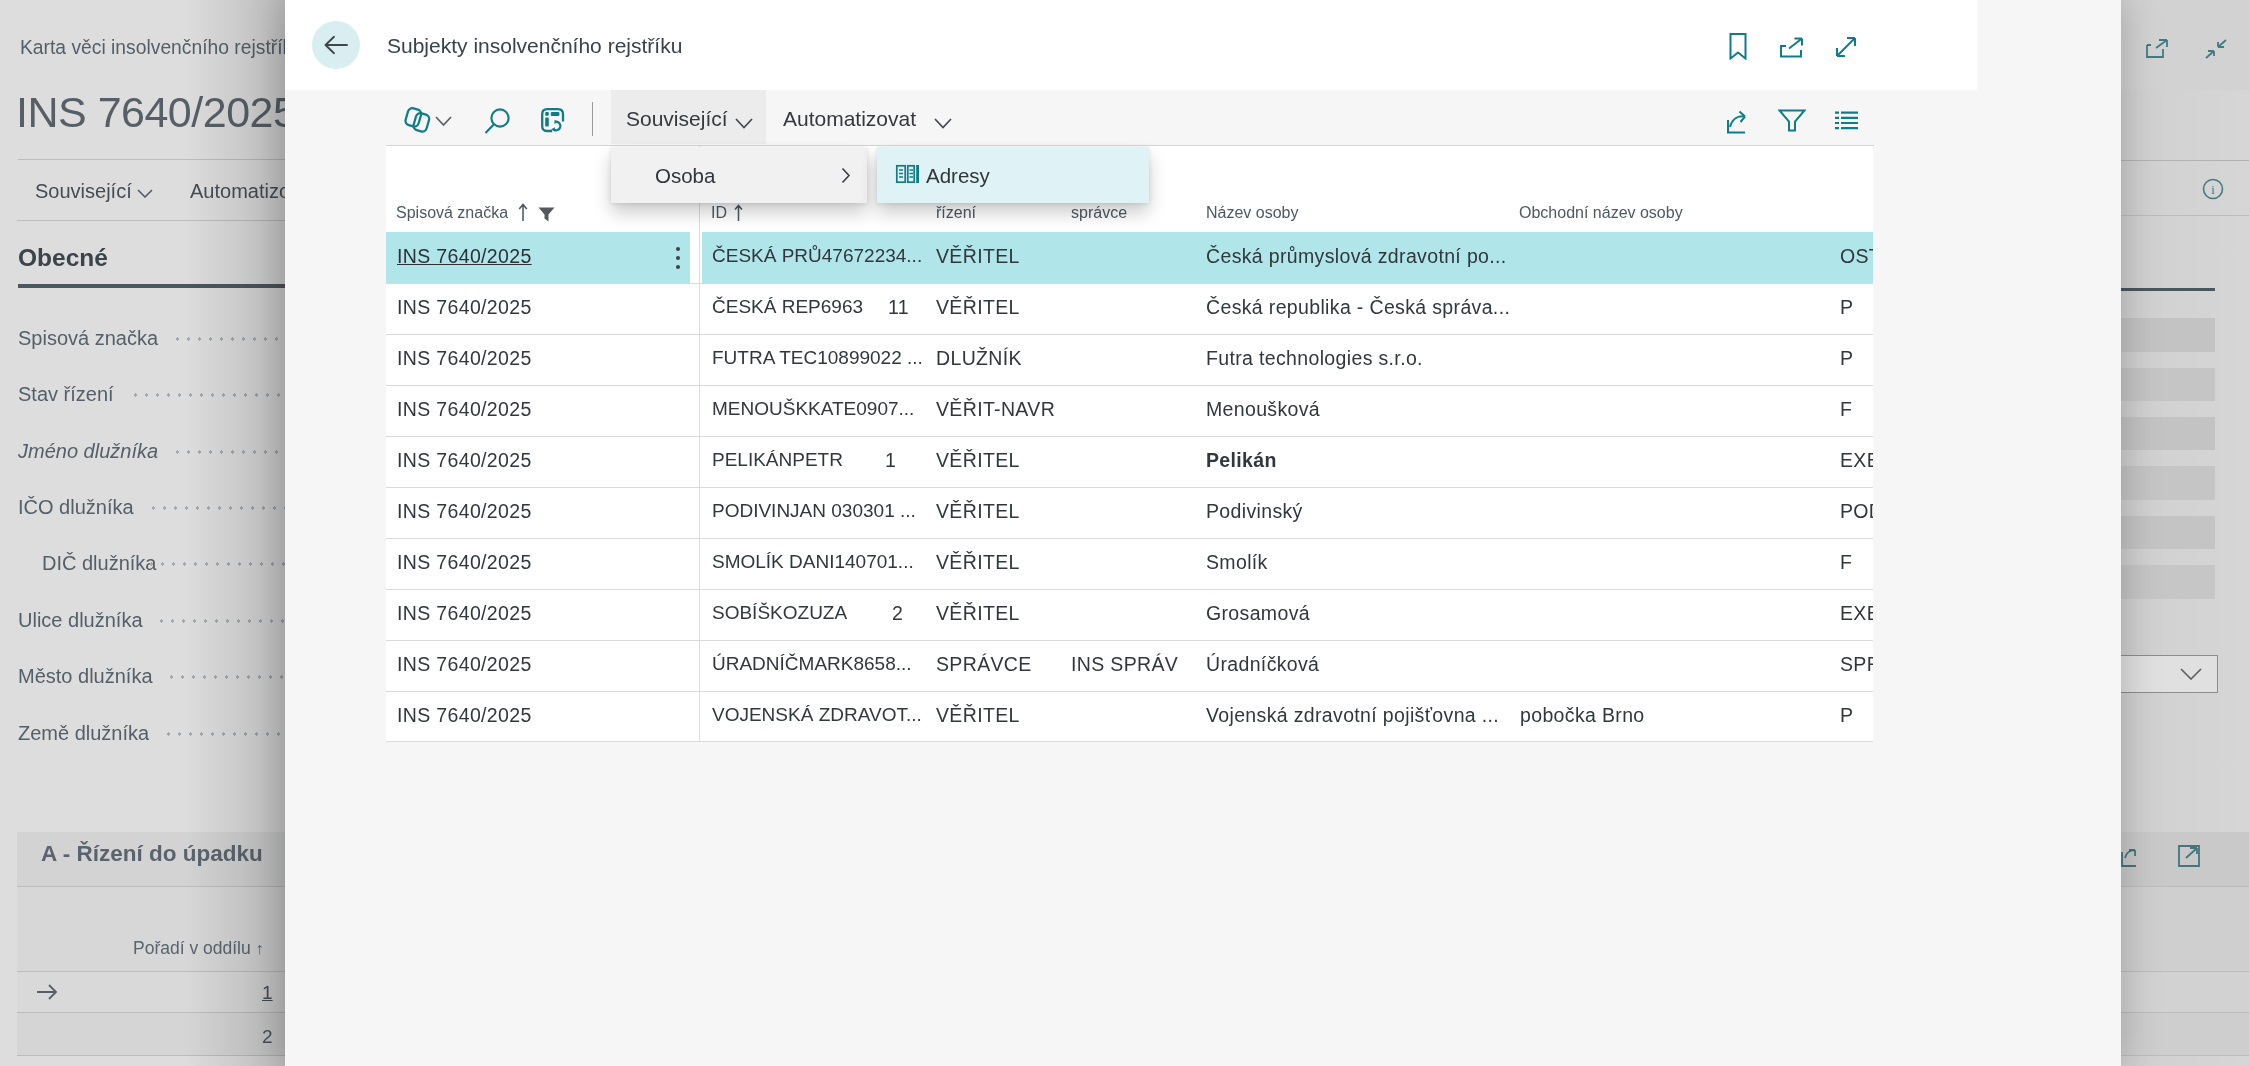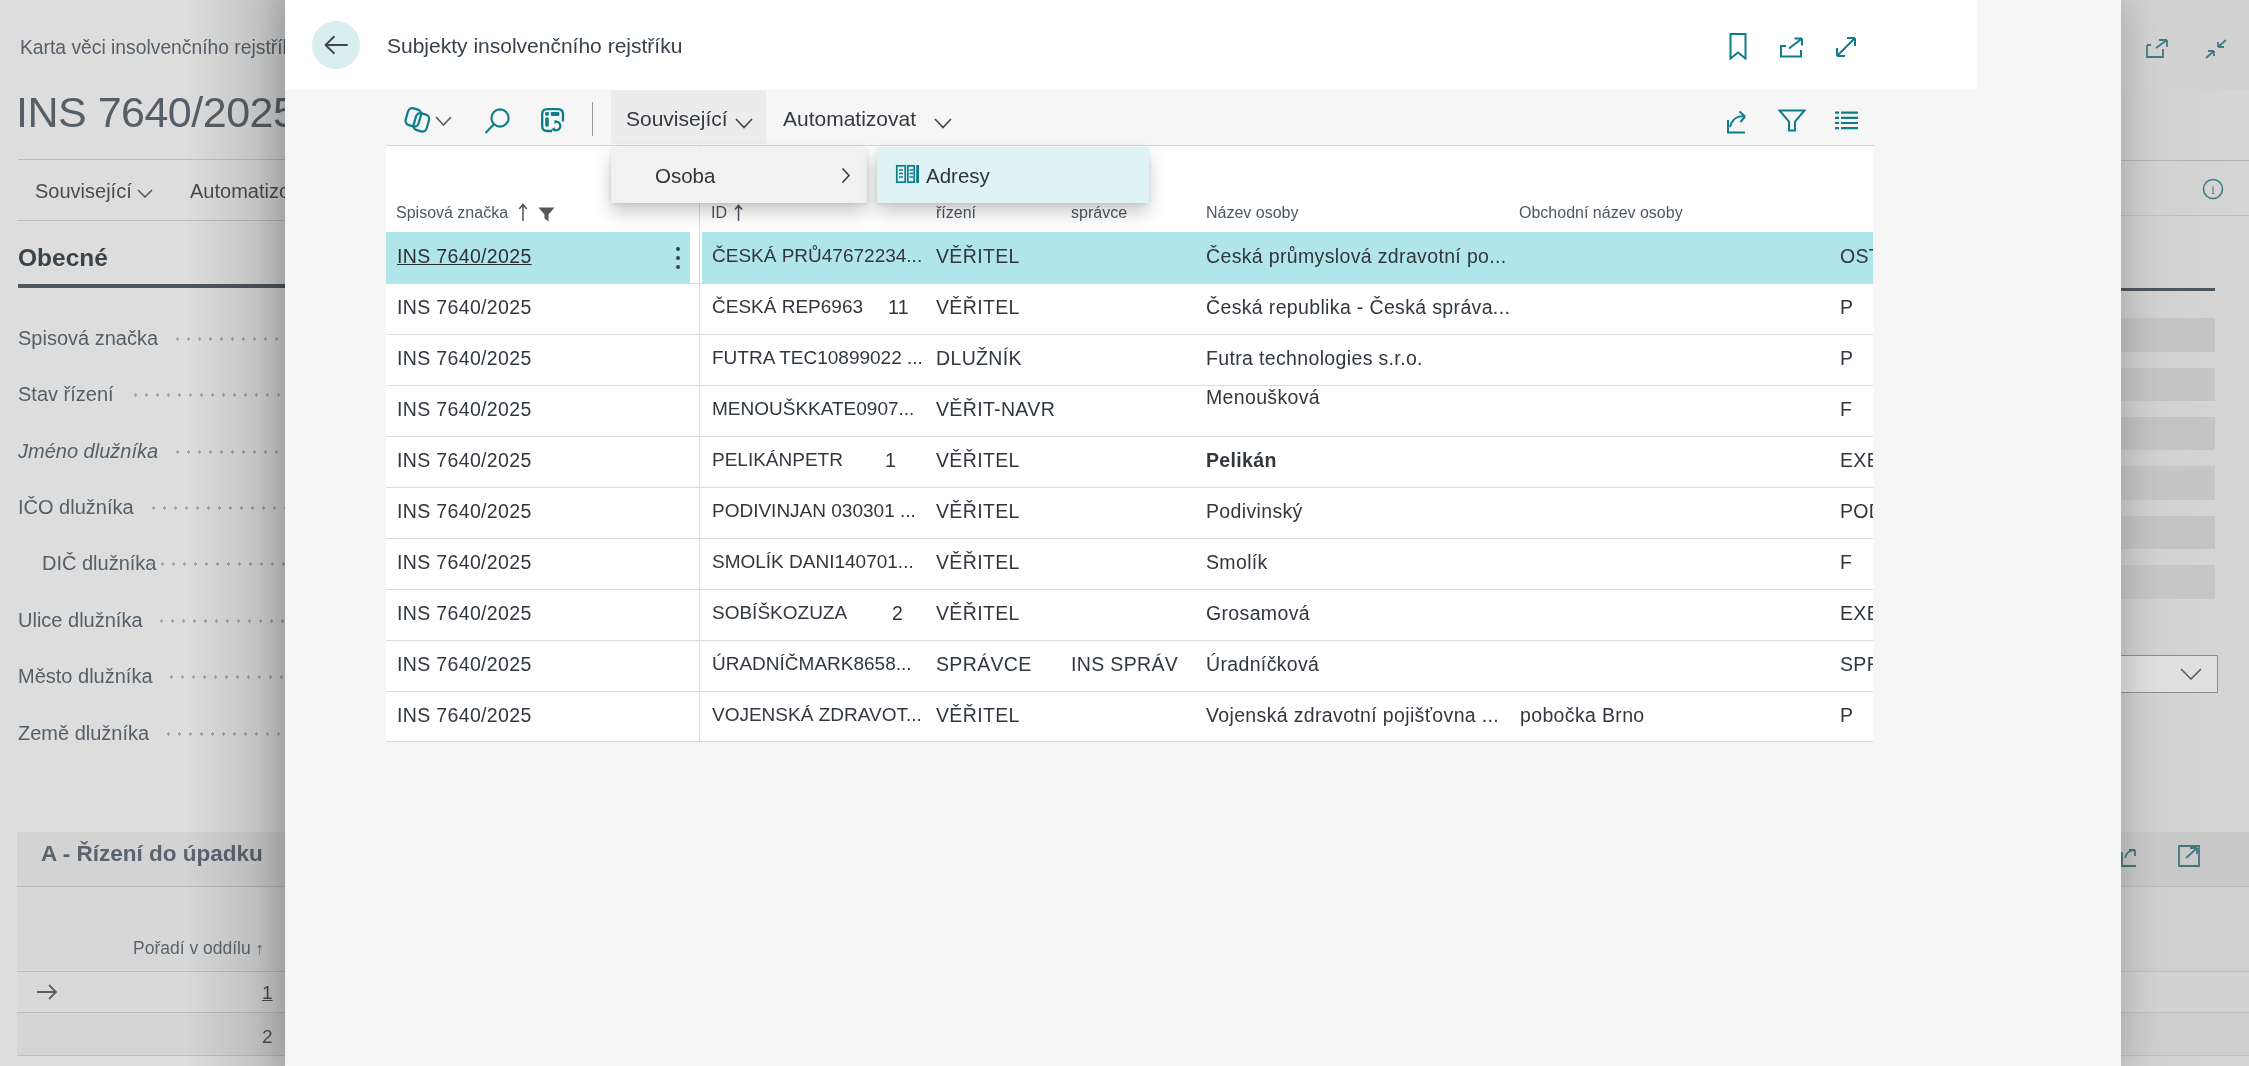--- a/index.html
+++ b/index.html
@@ -252,21 +252,21 @@
 
   <div class="abs cell rowtx" style="left:112px; top:347px;">INS 7640/2025</div>
   <div class="abs cell rowtx idc" style="left:427px; top:347px;">FUTRA TEC10899022 ...</div>
   <div class="abs cell rowtx" style="left:651px; top:347px;">DLUŽNÍK</div>
   <div class="abs cell rowtx" style="left:921px; top:347px;">Futra technologies s.r.o.</div>
   <div class="abs cell rowtx" style="left:1555px; top:347px; width:33px; overflow:hidden;">P</div>
 
   <div class="abs cell rowtx" style="left:112px; top:398px;">INS 7640/2025</div>
   <div class="abs cell rowtx idc" style="left:427px; top:398px;">MENOUŠKKATE0907...</div>
   <div class="abs cell rowtx" style="left:651px; top:398px;">VĚŘIT-NAVR</div>
-  <div class="abs cell rowtx" style="left:921px; top:386px;text-align:right;">Menoušková</div>
+  <div class="abs cell rowtx" style="left:921px; top:398px;text-align:right;">Menoušková</div>
   <div class="abs cell rowtx" style="left:1555px; top:398px; width:33px; overflow:hidden;">F</div>
 
   <div class="abs cell rowtx" style="left:112px; top:449px;">INS 7640/2025</div>
   <div class="abs cell rowtx idc" style="left:427px; top:449px;">PELIKÁNPETR</div>
   <div class="abs cell rowtx" style="left:600px; top:449px;">1</div>
   <div class="abs cell rowtx" style="left:651px; top:449px;">VĚŘITEL</div>
   <div class="abs cell rowtx" style="left:921px; top:449px;font-weight:bold;">Pelikán</div>
   <div class="abs cell rowtx" style="left:1555px; top:449px; width:33px; overflow:hidden;">EXEKUTOR</div>
 
   <div class="abs cell rowtx" style="left:112px; top:500px;">INS 7640/2025</div>

